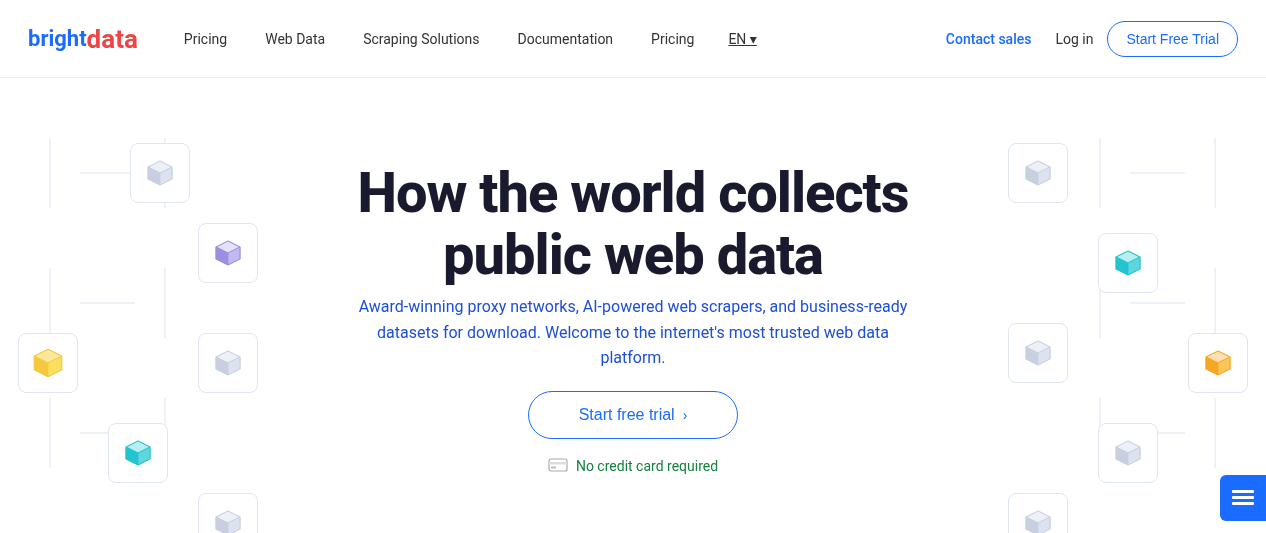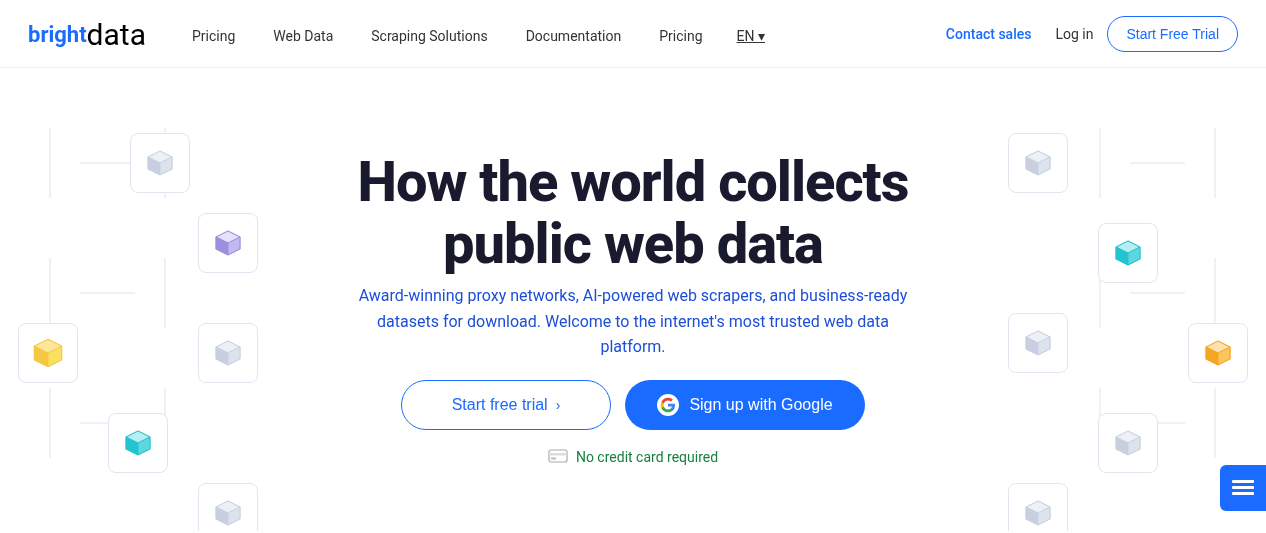--- a/index.html
+++ b/index.html
@@ -1,31 +1,31 @@
 <!DOCTYPE html>
 <html><head>
   <meta charset="utf-8">
   <style>
     * { margin: 0; padding: 0; box-sizing: border-box; }
     body { font-family: -apple-system, BlinkMacSystemFont, 'Segoe UI', Roboto, sans-serif; background: #fff; overflow-x: hidden; width: 1266px; height: 533px; }
 
     
     nav {
       display: flex;
-      align-items: flex-end;
-      padding: 15px 28px;
-      height: 68px;
+      align-items: center;
+      padding: 9px 28px;
+      height: 78px;
       border-bottom: 1px solid #eee;
       background: #fff;
       position: relative;
       z-index: 10;
     }
     .logo { display: flex; align-items: center; gap: 0; margin-right: 32px; text-decoration: none; }
     .logo-bright { color: #1a6bff; font-size: 22px; font-weight: 700; }
-    .logo-data { color: #000000; font-size: 30px; font-weight: 400; }
+    .logo-data { color: #ef4444; font-size: 26px; font-weight: 700; }
     .nav-links { display: flex; align-items: center; gap: 10px; flex: 1; }
     .nav-link {
       color: #333;
       font-size: 14px;
       text-decoration: none;
       padding: 8px 14px;
       border-radius: 6px;
       cursor: pointer;
       white-space: nowrap;
     }
@@ -341,31 +341,20 @@
     <h1 class="hero-title">
       <span>How the world collects</span><br>
       <span>public web data</span>
     </h1>
     <p class="hero-subtitle">Award-winning proxy networks, AI-powered web scrapers, and business-ready datasets for download. Welcome to the internet's most trusted web data platform.</p>
     <div class="hero-buttons">
       <button class="btn-trial">
         <span>Start free trial</span>
         <span class="chevron">›</span>
       </button>
-      <button class="btn-google">
-        <span class="google-icon">
-          <svg width="16" height="16" viewBox="0 0 24 24">
-            <path fill="#4285F4" d="M22.56 12.25c0-.78-.07-1.53-.2-2.25H12v4.26h5.92c-.26 1.37-1.04 2.53-2.21 3.31v2.77h3.57c2.08-1.92 3.28-4.74 3.28-8.09z"></path>
-            <path fill="#34A853" d="M12 23c2.97 0 5.46-.98 7.28-2.66l-3.57-2.77c-.98.66-2.23 1.06-3.71 1.06-2.86 0-5.29-1.93-6.16-4.53H2.18v2.84C3.99 20.53 7.7 23 12 23z"></path>
-            <path fill="#FBBC05" d="M5.84 14.09c-.22-.66-.35-1.36-.35-2.09s.13-1.43.35-2.09V7.07H2.18C1.43 8.55 1 10.22 1 12s.43 3.45 1.18 4.93l3.66-2.84z"></path>
-            <path fill="#EA4335" d="M12 5.38c1.62 0 3.06.56 4.21 1.64l3.15-3.15C17.45 2.09 14.97 1 12 1 7.7 1 3.99 3.47 2.18 7.07l3.66 2.84c.87-2.6 3.3-4.53 6.16-4.53z"></path>
-          </svg>
-        </span>
-        <span>Sign up with Google</span>
-      </button>
     </div>
     <div class="no-credit">
       <span class="credit-card-icon">
         <svg width="20" height="14" viewBox="0 0 20 14" fill="none">
           <rect x="1" y="1" width="18" height="12" rx="2" stroke="#aaa" stroke-width="1.2" fill="none"></rect>
           <rect x="1" y="4" width="18" height="2.5" fill="#ddd"></rect>
           <rect x="3" y="8.5" width="5" height="2" rx="0.5" fill="#bbb"></rect>
         </svg>
       </span>
       <span>No credit card required</span>

